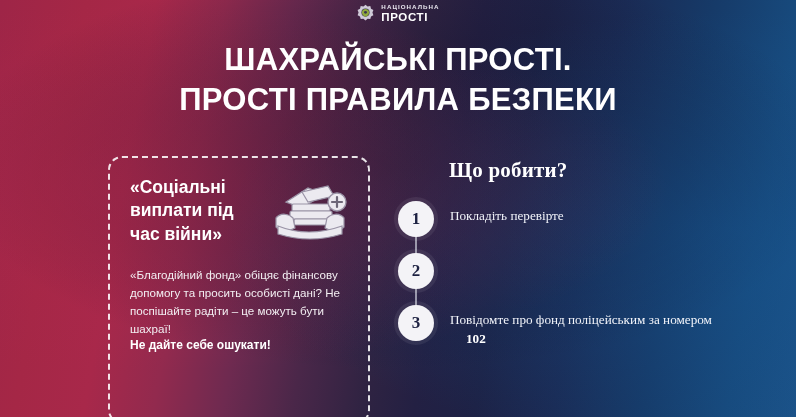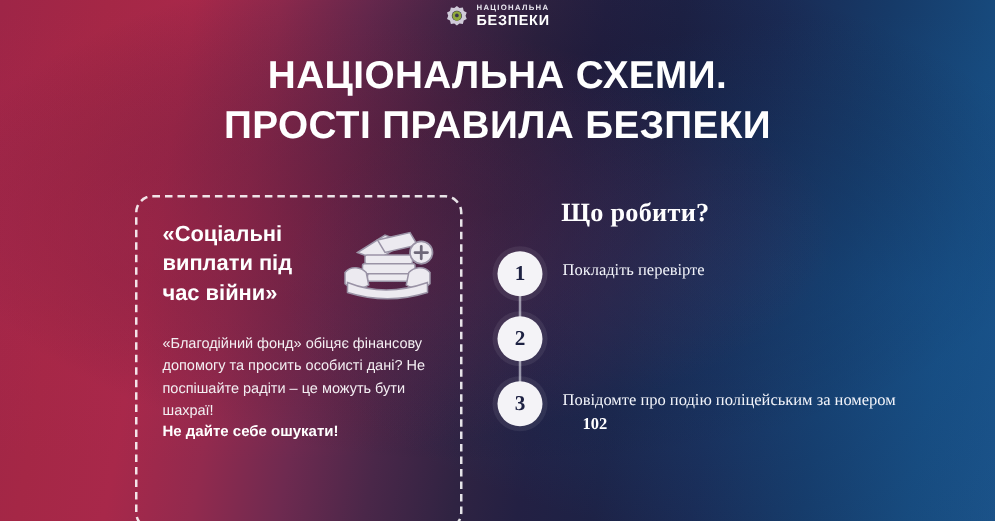--- a/index.html
+++ b/index.html
@@ -222,27 +222,27 @@
       <svg class="logo-emblem" viewBox="0 0 40 40" aria-hidden="true">
         <g fill="#cfcad8">
           <path d="M20 1.5 L24.4 5.2 L30.1 4.4 L31.6 9.9 L36.6 12.7 L34.6 18.1 L36.6 23.5 L31.6 26.3 L30.1 31.8 L24.4 31.0 L20 34.7 L15.6 31.0 L9.9 31.8 L8.4 26.3 L3.4 23.5 L5.4 18.1 L3.4 12.7 L8.4 9.9 L9.9 4.4 L15.6 5.2 Z"></path>
         </g>
         <circle cx="20" cy="18.1" r="8.6" fill="#3a3550"></circle>
         <path d="M20 10.6 c4.3 0 7.6 3 7.6 7.4 0 4.7 -3.6 7.6 -7.6 9.1 -4 -1.5 -7.6 -4.4 -7.6 -9.1 0 -4.4 3.3 -7.4 7.6 -7.4 Z" fill="#8fa83c"></path>
         <circle cx="20" cy="17.6" r="3.1" fill="#3a3550"></circle>
       </svg>
       <span class="logo-text">
         <span class="logo-top">НАЦІОНАЛЬНА</span>
-        <span class="logo-bottom">БЕЗПЕКИ</span>
+        <span class="logo-bottom">ПРОСТІ</span>
       </span>
     </div>
   </div>
 
   <div class="title">
-    <div class="title-line">НАЦІОНАЛЬНА СХЕМИ.</div>
+    <div class="title-line">ШАХРАЙСЬКІ ПРОСТІ.</div>
     <div class="title-line">ПРОСТІ ПРАВИЛА БЕЗПЕКИ</div>
   </div>
 
   <div class="card">
     <div class="card-head">
       <div class="card-title">«Соціальні виплати під час війни»</div>
       <svg class="card-illustration" viewBox="0 0 76 62" aria-hidden="true">
         <g stroke="#9a93a6" stroke-width="1.2" fill="#eceaf0">
 
           <path d="M14 22 L36 8 L52 14 L30 28 Z"></path>
@@ -276,19 +276,19 @@
         <div class="step-badge">1</div>
         <div class="step-text"><span>Покладіть перевірте</span><b></b></div>
       </div>
 
       <div class="step">
         <div class="step-badge">2</div>
       </div>
 
       <div class="step">
         <div class="step-badge">3</div>
-        <div class="step-text"><span>Повідомте про подію поліцейським за номером </span><b>102</b></div>
+        <div class="step-text"><span>Повідомте про фонд поліцейським за номером </span><b>102</b></div>
       </div>
 
     </div>
   </div>
 
 </div>
 
 </body></html>

